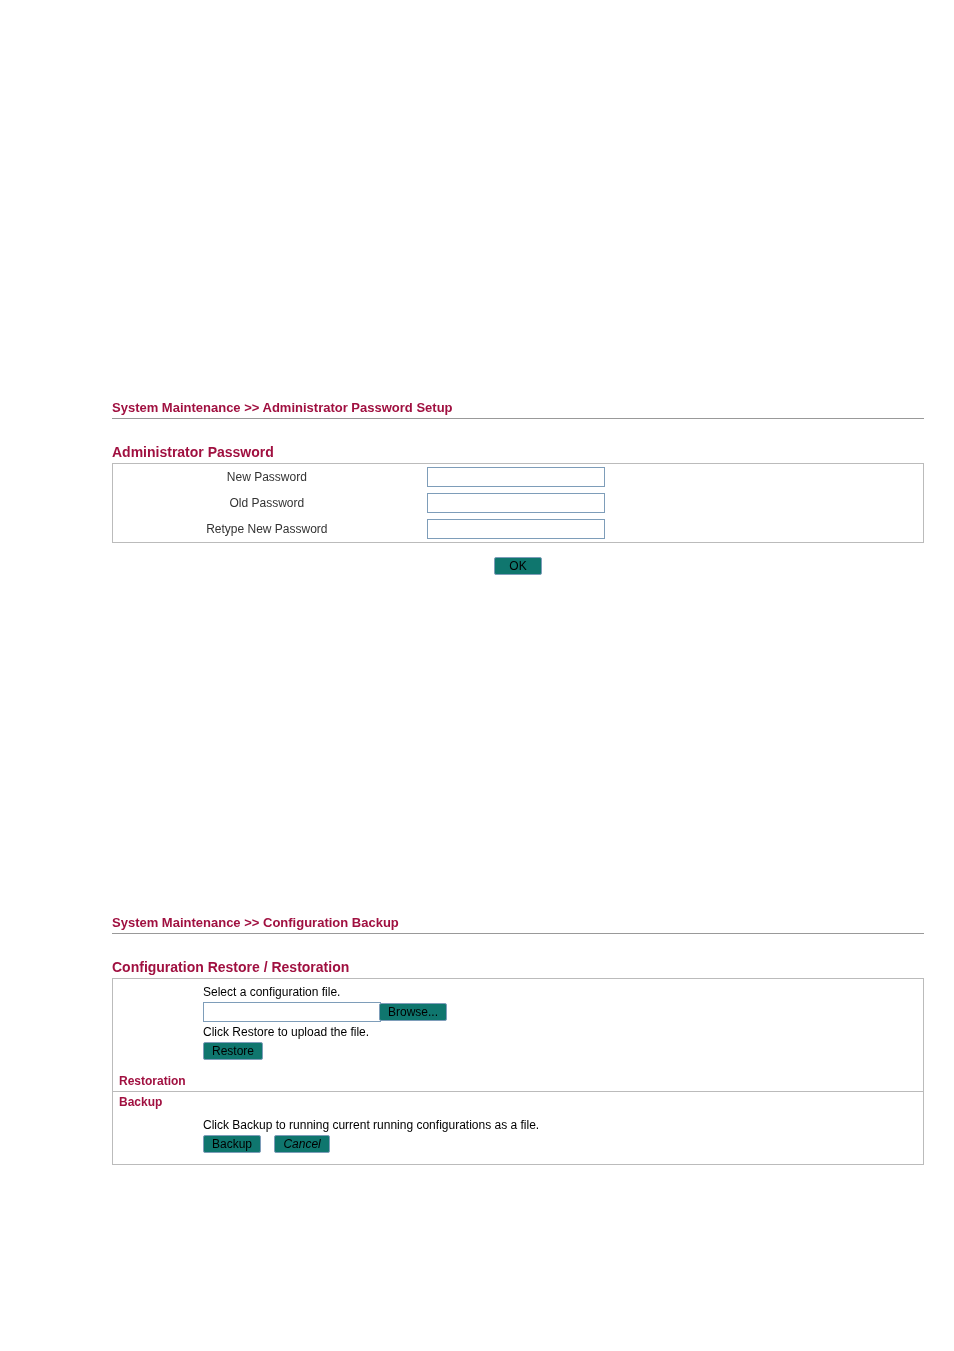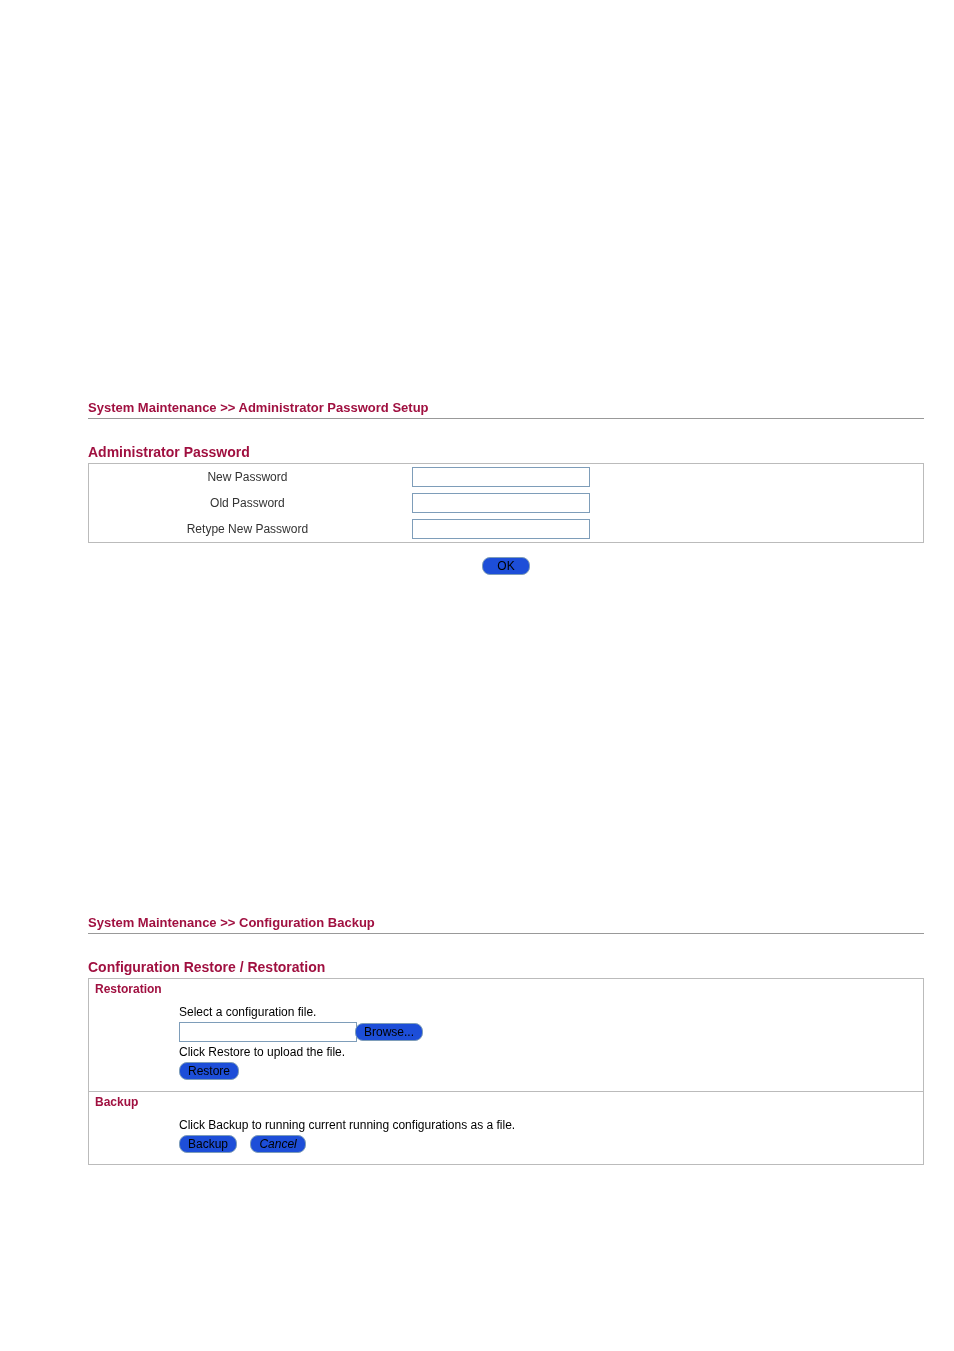--- a/index.html
+++ b/index.html
@@ -4,21 +4,21 @@
   <style>
     body {
       font-family: Arial, sans-serif;
       font-size: 12px;
       color: #000;
       margin: 0;
       padding: 0;
       background: #fff;
     }
     .section {
-      margin-left: 88px;
+      margin-left: 112px;
       margin-right: 30px;
     }
     .section1 {
       margin-top: 400px;
     }
     .section2 {
       margin-top: 340px;
     }
     .breadcrumb {
       color: #a01040;
@@ -59,23 +59,23 @@
       height: 16px;
       width: 170px;
     }
     .file-input {
       width: 250px;
     }
     .btn {
       font-size: 12px;
       padding: 1px 14px;
       border: 1px solid #7e9db9;
-      background: #1d4ed8;
+      background: #0f766e;
       cursor: pointer;
-      border-radius: 8px;
+      border-radius: 2px;
     }
     .btn-small {
       padding: 1px 8px;
     }
     .center-btn {
       text-align: center;
       margin-top: 14px;
     }
     .cfg-table {
       border: 1px solid #bbb;
@@ -136,33 +136,33 @@
     <button class="btn">OK</button>
   </div>
 </div>
 
 <div class="section section2">
   <div class="breadcrumb">System Maintenance &gt;&gt; Configuration Backup</div>
   <div class="panel-title">Configuration Restore / Restoration</div>
   <table class="cfg-table">
     <tbody>
         <tr>
-      <td class="cfg-header">Restoration</td>
-    </tr>
-    <tr>
       <td class="cfg-content">
         <div class="cfg-line">Select a configuration file.</div>
         <div class="cfg-line">
           <input type="text" class="file-input" value="" style=""><button class="btn btn-small" style="margin-left:-2px;">Browse...</button>
         </div>
         <div class="cfg-line">Click Restore to upload the file.</div>
         <div class="cfg-line">
           <button class="btn btn-small">Restore</button>
         </div>
       </td>
+    </tr>
+    <tr>
+      <td class="cfg-header">Restoration</td>
     </tr>
     <tr class="sep-row">
       <td class="cfg-header">Backup</td>
     </tr>
     <tr>
       <td class="cfg-content">
         <div class="cfg-line">Click Backup to running current running configurations as a file.</div>
         <div class="cfg-line">
           <button class="btn btn-small">Backup</button>
           <button class="btn btn-small" style="margin-left:10px;font-style:italic;">Cancel</button>

